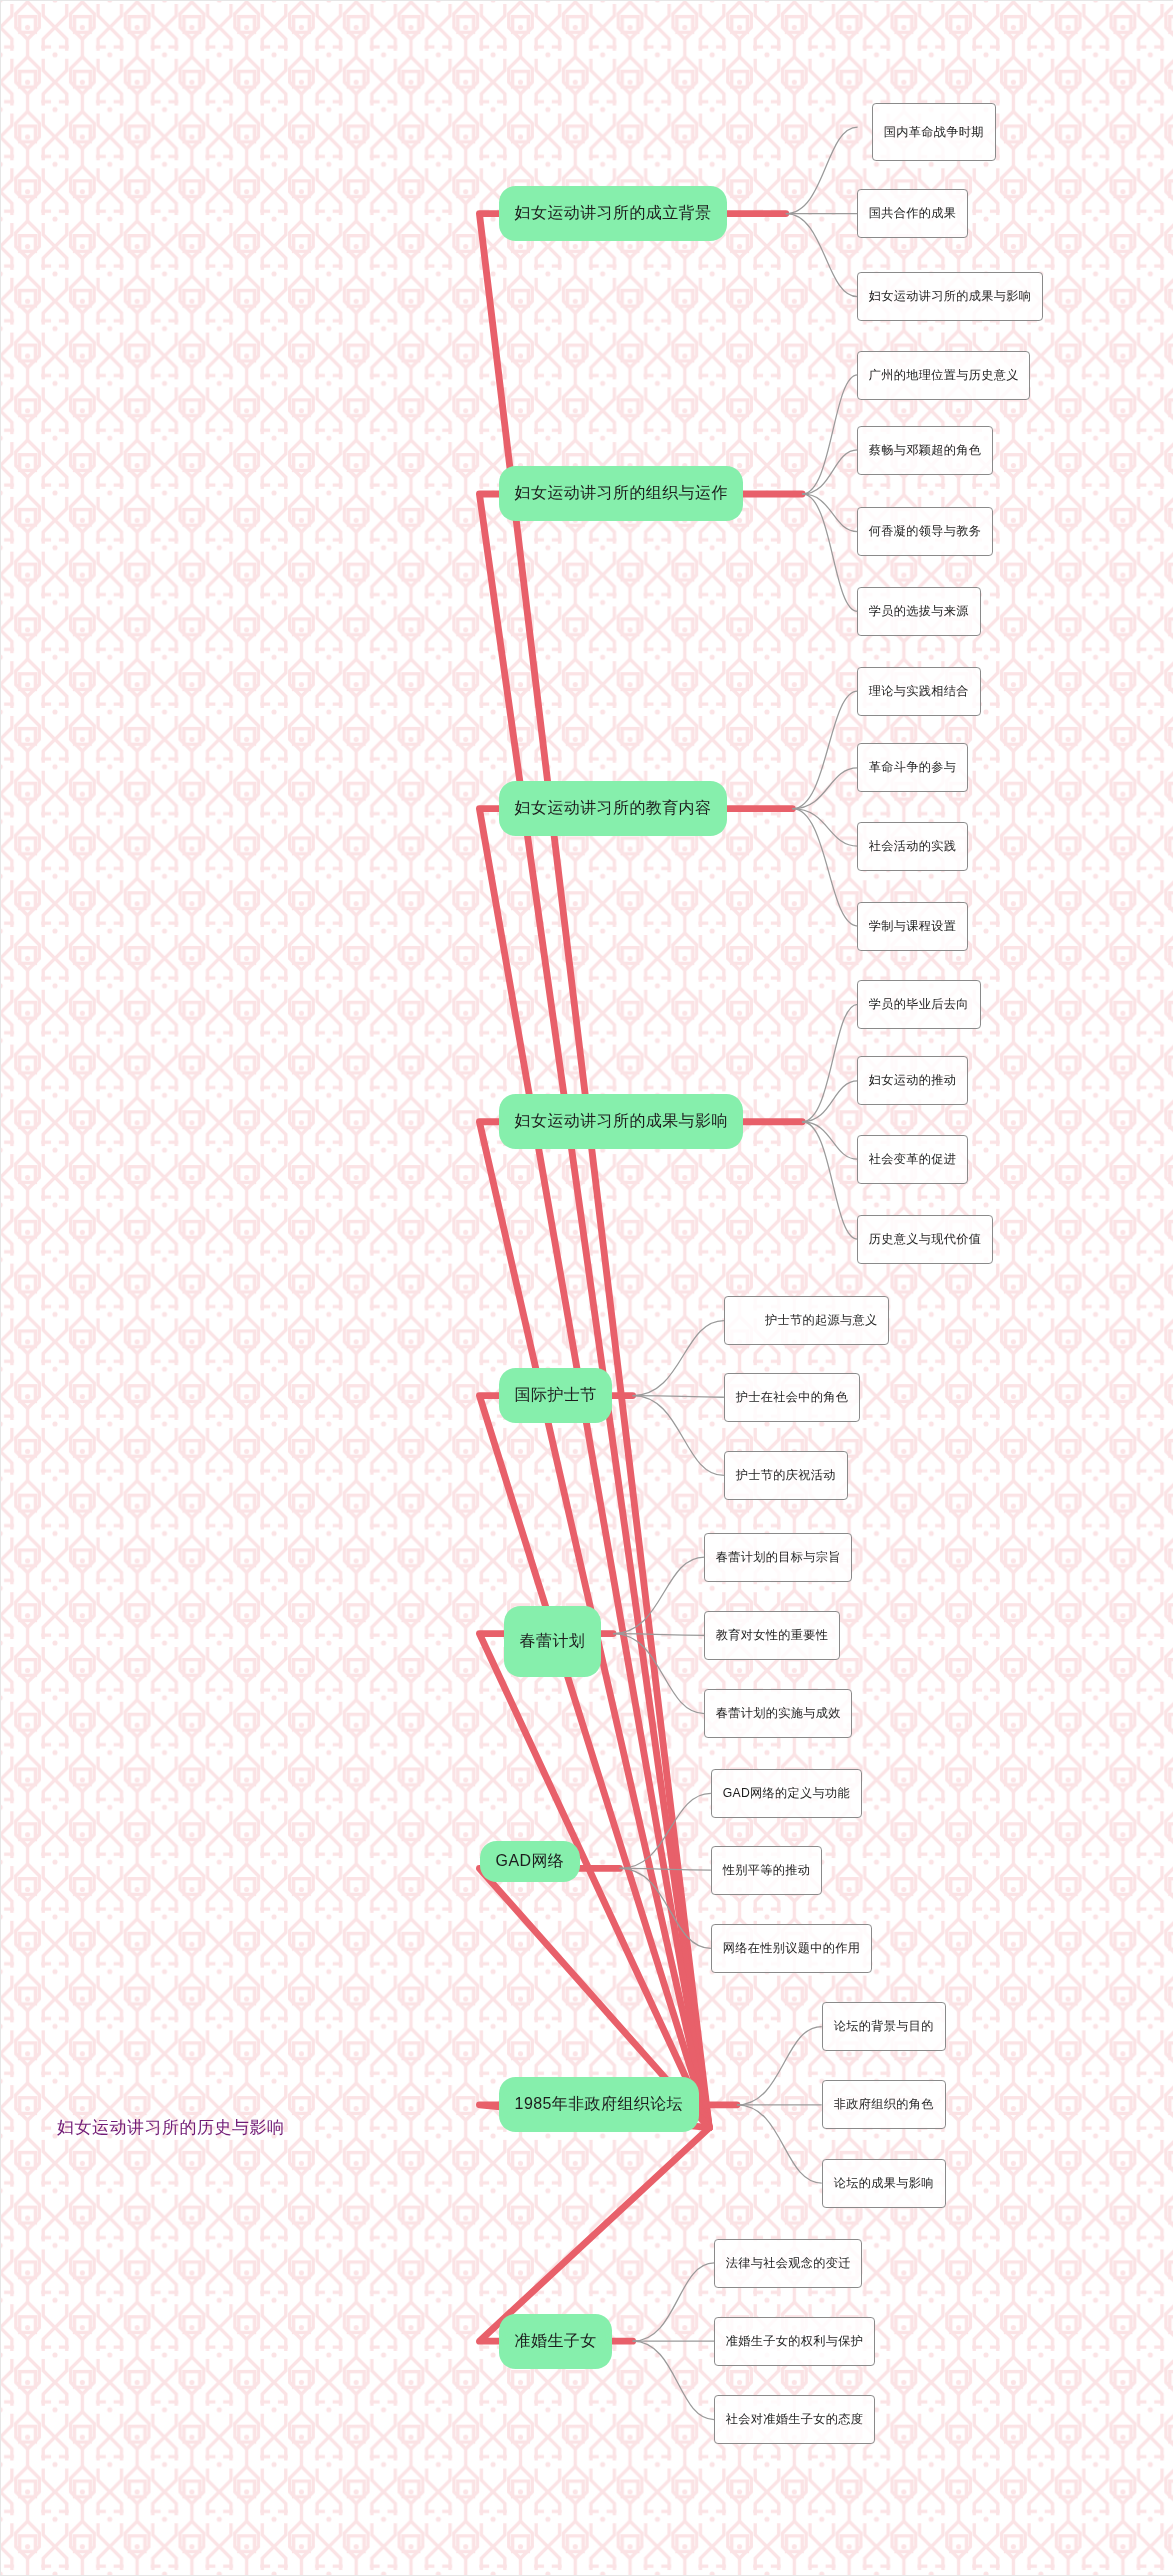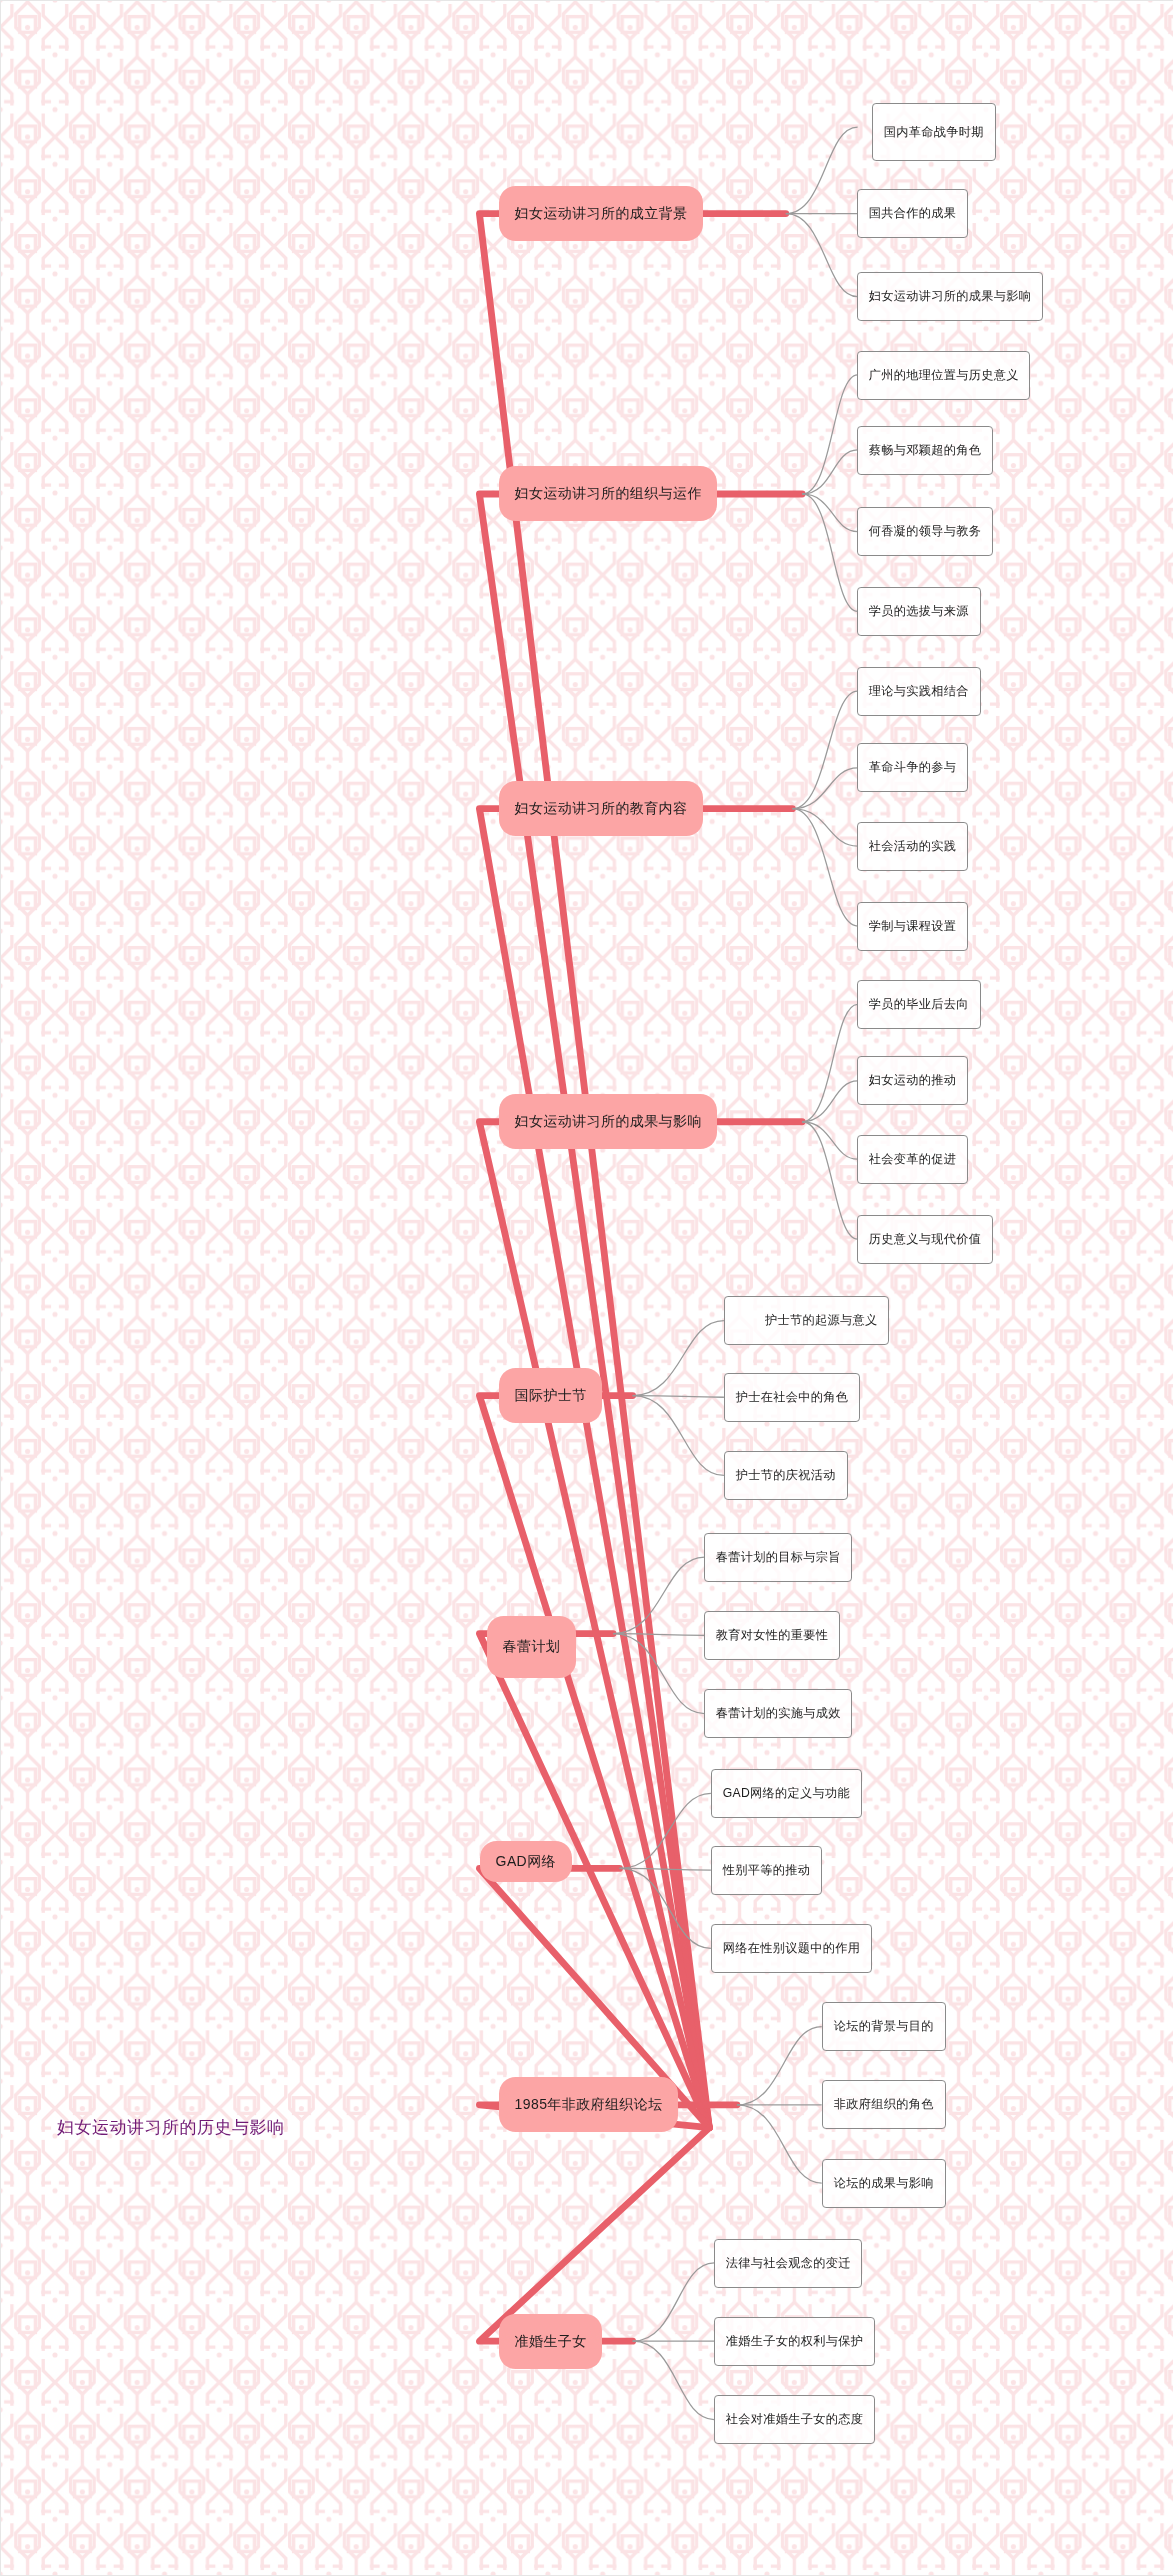--- a/index.html
+++ b/index.html
@@ -26,24 +26,24 @@
     white-space:nowrap;
   }
   .root-node{
     color:#701a75;
     font-size:17px;
     letter-spacing:0.5px;
     background:transparent;
     z-index:4;
   }
   .branch-node{
-    background:#fca5a5;
+    background:#86efac;
     color:#1d1d1d;
     border-radius:16.6px;
-    font-size:14px;
+    font-size:16px;
     letter-spacing:0.4px;
     height:33px;
     padding:0 15.6px;
   }
   .leaf-node{
     background:rgba(255,255,255,0.82);
     border:1.4px solid #8a8a8a;
     border-radius:3.9px;
     color:#1d1d1d;
     font-size:12.2px;
@@ -197,21 +197,21 @@
     </div>
     <div class="node leaf-node" style="left: 724px; top: 1296px; height: 49px; padding-left: 40px;">
       <span>护士节的起源与意义</span>
     </div>
     <div class="node leaf-node" style="left: 724px; top: 1373px; height: 49px;">
       <span>护士在社会中的角色</span>
     </div>
     <div class="node leaf-node" style="left: 724px; top: 1451px; height: 49px;">
       <span>护士节的庆祝活动</span>
     </div>
-    <div class="node branch-node" style="left: 487px; top: 1606px; height: 62px; margin-top: 10px;">
+    <div class="node branch-node" style="left: 504px; top: 1606px; height: 71px;">
       <span>春蕾计划</span>
     </div>
     <div class="node leaf-node" style="left: 704px; top: 1533px; height: 49px;">
       <span>春蕾计划的目标与宗旨</span>
     </div>
     <div class="node leaf-node" style="left: 704px; top: 1611px; height: 49px;">
       <span>教育对女性的重要性</span>
     </div>
     <div class="node leaf-node" style="left: 704px; top: 1689px; height: 49px;">
       <span>春蕾计划的实施与成效</span>

